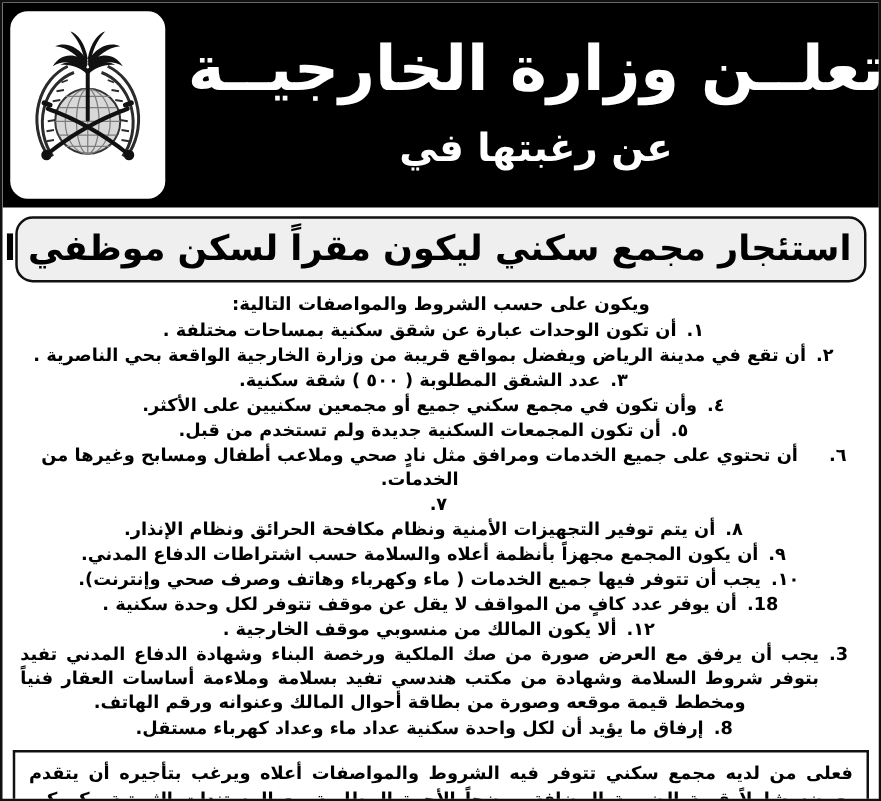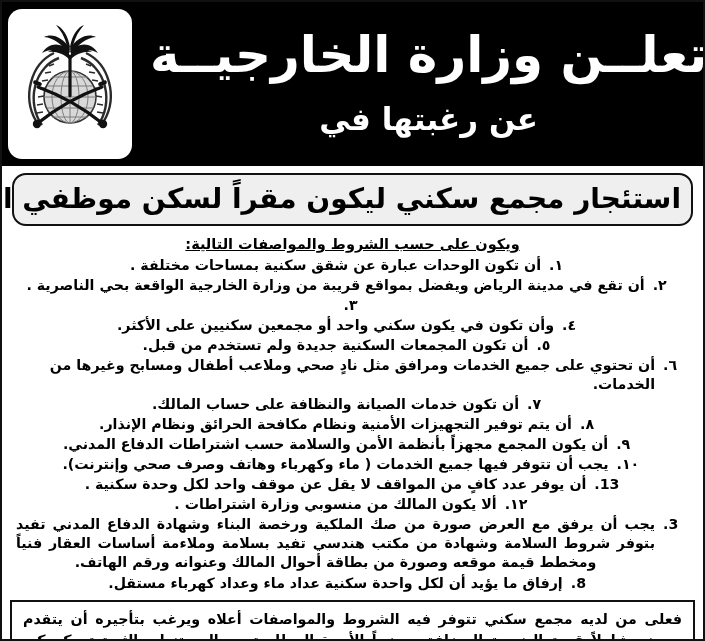--- a/index.html
+++ b/index.html
@@ -90,21 +90,20 @@
     direction: rtl;
     white-space: nowrap;
   }
 
   
   .intro-line {
     text-align: center;
     font-size: 14.5px;
     font-weight: bold;
     color: #000;
-    text-decoration: underline;
     margin: 6px 14px 2px 14px;
     direction: rtl;
   }
 
   
   .conditions {
     margin: 4px 14px 0 14px;
     direction: rtl;
   }
   .cond-row {
@@ -121,21 +120,21 @@
   .cond-row.center { justify-content: center; }
   .cond-num {
     flex: 0 0 auto;
     min-width: 26px;
     text-align: left;
     padding-left: 8px;
     white-space: nowrap;
   }
   .cond-text {
     flex: 0 1 auto;
-    text-align: right;
+    text-align: center;
   }
   .cond-row.justify .cond-text {
     text-align: justify;
     text-align-last: center;
     flex: 1 1 auto;
   }
 
   
   .closing-wrap {
     margin: 7px 8px 6px 8px;
@@ -246,65 +245,65 @@
       <div class="cond-text">أن تكون الوحدات عبارة عن شقق سكنية بمساحات مختلفة .</div>
     </div>
 
     <div class="cond-row center">
       <div class="cond-num">٢.</div>
       <div class="cond-text">أن تقع في مدينة الرياض ويفضل بمواقع قريبة من وزارة الخارجية الواقعة بحي الناصرية .</div>
     </div>
 
     <div class="cond-row center">
       <div class="cond-num">٣.</div>
+      <div class="cond-text">عدد الشقق المطلوبة ( ٥٠٠ ) شقة سكنية.</div>
     </div>
 
     <div class="cond-row center">
       <div class="cond-num">٤.</div>
-      <div class="cond-text">وأن تكون في يكون سكني واحد أو مجمعين سكنيين على الأكثر.</div>
+      <div class="cond-text">وأن تكون في مجمع سكني جميع أو مجمعين سكنيين على الأكثر.</div>
     </div>
 
     <div class="cond-row center">
       <div class="cond-num">٥.</div>
       <div class="cond-text">أن تكون المجمعات السكنية جديدة ولم تستخدم من قبل.</div>
     </div>
 
     <div class="cond-row center">
       <div class="cond-num">٦.</div>
       <div class="cond-text">أن تحتوي على جميع الخدمات ومرافق مثل نادٍ صحي وملاعب أطفال ومسابح وغيرها من الخدمات.</div>
     </div>
 
     <div class="cond-row center">
       <div class="cond-num">٧.</div>
-      <div class="cond-text">أن تكون خدمات الصيانة والنظافة على حساب المالك.</div>
     </div>
 
     <div class="cond-row center">
       <div class="cond-num">٨.</div>
       <div class="cond-text">أن يتم توفير التجهيزات الأمنية ونظام مكافحة الحرائق ونظام الإنذار.</div>
     </div>
 
     <div class="cond-row center">
       <div class="cond-num">٩.</div>
-      <div class="cond-text">أن يكون المجمع مجهزاً بأنظمة الأمن والسلامة حسب اشتراطات الدفاع المدني.</div>
+      <div class="cond-text">أن يكون المجمع مجهزاً بأنظمة أعلاه والسلامة حسب اشتراطات الدفاع المدني.</div>
     </div>
 
     <div class="cond-row center">
       <div class="cond-num">١٠.</div>
       <div class="cond-text">يجب أن تتوفر فيها جميع الخدمات ( ماء وكهرباء وهاتف وصرف صحي وإنترنت).</div>
     </div>
 
     <div class="cond-row center">
-      <div class="cond-num">13.</div>
-      <div class="cond-text">أن يوفر عدد كافٍ من المواقف لا يقل عن موقف واحد لكل وحدة سكنية .</div>
+      <div class="cond-num">18.</div>
+      <div class="cond-text">أن يوفر عدد كافٍ من المواقف لا يقل عن موقف تتوفر لكل وحدة سكنية .</div>
     </div>
 
     <div class="cond-row center">
       <div class="cond-num">١٢.</div>
-      <div class="cond-text">ألا يكون المالك من منسوبي وزارة اشتراطات .</div>
+      <div class="cond-text">ألا يكون المالك من منسوبي موقف الخارجية .</div>
     </div>
 
     <div class="cond-row justify">
       <div class="cond-num">3.</div>
       <div class="cond-text">يجب أن يرفق مع العرض صورة من صك الملكية ورخصة البناء وشهادة الدفاع المدني تفيد بتوفر شروط السلامة وشهادة من مكتب هندسي تفيد بسلامة وملاءمة أساسات العقار فنياً ومخطط قيمة موقعه وصورة من بطاقة أحوال المالك وعنوانه ورقم الهاتف.</div>
     </div>
 
     <div class="cond-row center">
       <div class="cond-num">8.</div>
       <div class="cond-text">إرفاق ما يؤيد أن لكل واحدة سكنية عداد ماء وعداد كهرباء مستقل.</div>

